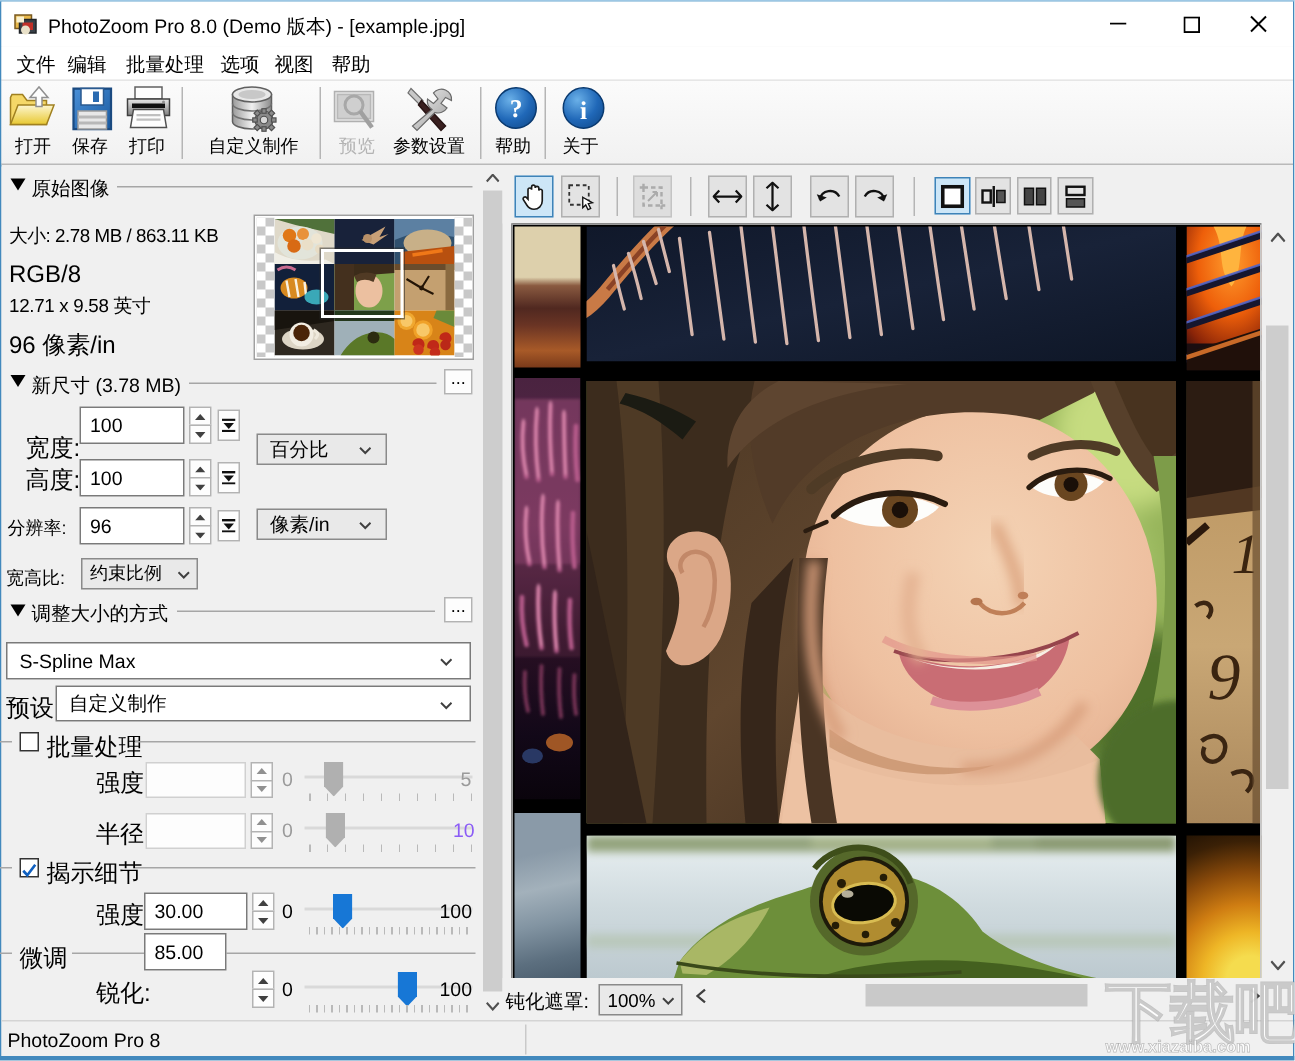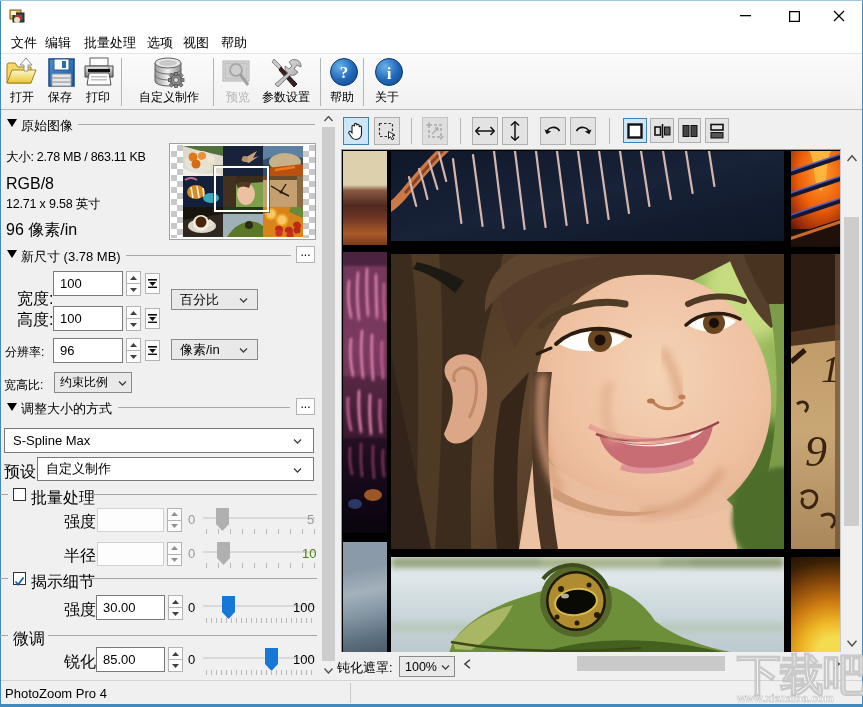--- a/index.html
+++ b/index.html
@@ -46,20 +46,21 @@
 <div class="abs" style="left:0;top:0;width:863px;height:1px;background:#9cc7e4;z-index:70"></div>
 
 <div class="titlebar">
   <svg class="abs" style="left:8px;top:7px" width="17" height="17" viewBox="0 0 17 17">
     <rect x="1" y="2" width="11" height="9" fill="#e8b84a" stroke="#7a5a20" stroke-width="1"></rect>
     <rect x="4" y="5" width="11" height="9" fill="#384048" stroke="#202428" stroke-width="1"></rect>
     <rect x="6" y="7" width="7" height="5" fill="#c03028"></rect>
     <circle cx="8" cy="12" r="3" fill="#e8e0c8"></circle>
     <rect x="2" y="3" width="5" height="4" fill="#f8f0d0"></rect>
   </svg>
+  <div class="title-txt">PhotoZoom Pro 8.0 (Demo 版本) - [example.jpg]</div>
   <svg class="abs" style="left:739px;top:14px" width="11" height="2" viewBox="0 0 11 2">
       <rect width="11" height="1.3" fill="#000"></rect>
     </svg>
   <svg class="abs" style="left:788px;top:10px" width="11" height="11" viewBox="0 0 11 11">
       <rect x="0.6" y="0.6" width="9.8" height="9.8" fill="none" stroke="#000" stroke-width="1.3"></rect>
     </svg>
   <svg class="abs" style="left:832px;top:9px" width="12" height="12" viewBox="0 0 12 12">
       <path d="M1 1 L11 11 M11 1 L1 11" stroke="#000" stroke-width="1.3"></path>
     </svg>
 </div>
@@ -405,21 +406,21 @@
     <div>
       <svg width="7" height="4">
         <path d="M0 0 L3.5 4 L7 0 Z" fill="#909090"></path>
       </svg>
     </div>
   </div>
 <div class="slider-num" style="left:188px;top:546px;color:#9a9a9a">0</div>
 <div class="track" style="left:203px;top:551px;width:112px"></div>
 <div class="thumb" style="left:217px;top:542px;background:#b0b0b0"></div>
 <div class="ticks" style="left:206px;top:563px;width:110px"></div>
-<div class="slider-num" style="left:302px;top:546px;color:#4d7c0f">10</div>
+<div class="slider-num" style="left:302px;top:546px;color:#8b5cf6">10</div>
 
 <div class="hline" style="left:0px;top:578px;width:8px"></div>
 <div class="cb" style="left:13px;top:572px"><svg width="11" height="11" viewBox="0 0 11 11">
       <path d="M1.5 5.5 L4.2 8.5 L9.5 1.5" fill="none" stroke="#1060c0" stroke-width="1.8"></path>
     </svg></div>
 <div class="hdr" style="left:31px;top:572px">揭示细节</div>
 <div class="hline" style="left:90px;top:578px;width:227px"></div>
 
 <div class="hdr" style="left:64px;top:600px">强度:</div>
 <div class="inp" style="left:96px;top:595px;width:69px;height:25px">30.00</div>
@@ -439,21 +440,21 @@
 <div class="track" style="left:203px;top:605px;width:112px"></div>
 <div class="thumb" style="left:222px;top:596px;background:#1777d6"></div>
 <div class="ticksf" style="left:206px;top:618px;width:110px"></div>
 <div class="slider-num" style="left:293px;top:600px">100</div>
 
 <div class="hline" style="left:0px;top:635px;width:8px"></div>
 <div class="hdr" style="left:13px;top:629px">微调</div>
 <div class="hline" style="left:48px;top:635px;width:269px"></div>
 
 <div class="hdr" style="left:64px;top:652px">锐化:</div>
-<div class="inp" style="left:96px;top:647px;width:69px;height:25px">85.00</div>
+<div class="inp" style="left:96px;top:622px;width:55px;height:25px">85.00</div>
 <div class="spin" style="left:168px;top:647px;height:25px">
     <div>
       <svg width="7" height="4">
         <path d="M0 4 L3.5 0 L7 4 Z" fill="#404040"></path>
       </svg>
     </div>
     <div>
       <svg width="7" height="4">
         <path d="M0 0 L3.5 4 L7 0 Z" fill="#404040"></path>
       </svg>
@@ -862,16 +863,16 @@
     <path d="M6 0.8 L1 5 L6 9.2" fill="none" stroke="#404040" stroke-width="1.5"></path>
   </svg>
 <div class="abs" style="left:577px;top:656px;width:148px;height:15px;background:#c9c9c9"></div>
 <svg class="abs" style="left:833px;top:659px" width="7" height="10" viewBox="0 0 7 10">
     <path d="M1 0.8 L6 5 L1 9.2" fill="none" stroke="#404040" stroke-width="1.5"></path>
   </svg>
 
 <div class="abs" style="left:737px;top:646px;width:126px;font-size:44px;font-weight:bold;letter-spacing:-1px;color:rgba(255,255,255,0.93);-webkit-text-stroke:1px rgba(150,150,150,0.5);white-space:nowrap;z-index:60">下载吧</div>
 <div class="abs" style="left:737px;top:692px;width:126px;font-size:11px;font-weight:bold;color:rgba(255,255,255,0.9);-webkit-text-stroke:0.5px rgba(150,150,150,0.6);white-space:nowrap;z-index:60">www.xiazaiba.com</div>
 <div class="statusbar">
-  <div class="abs" style="left:4px;top:5px;font-size:13px">PhotoZoom Pro 4</div>
+  <div class="abs" style="left:4px;top:5px;font-size:13px">PhotoZoom Pro 8</div>
   <div class="abs" style="left:349px;top:2px;width:1px;height:20px;background:#c9c9c9"></div>
 </div>
 <div class="abs" style="left:0;top:704px;width:863px;height:3px;background:#4289bd"></div>
 
 </body></html>

